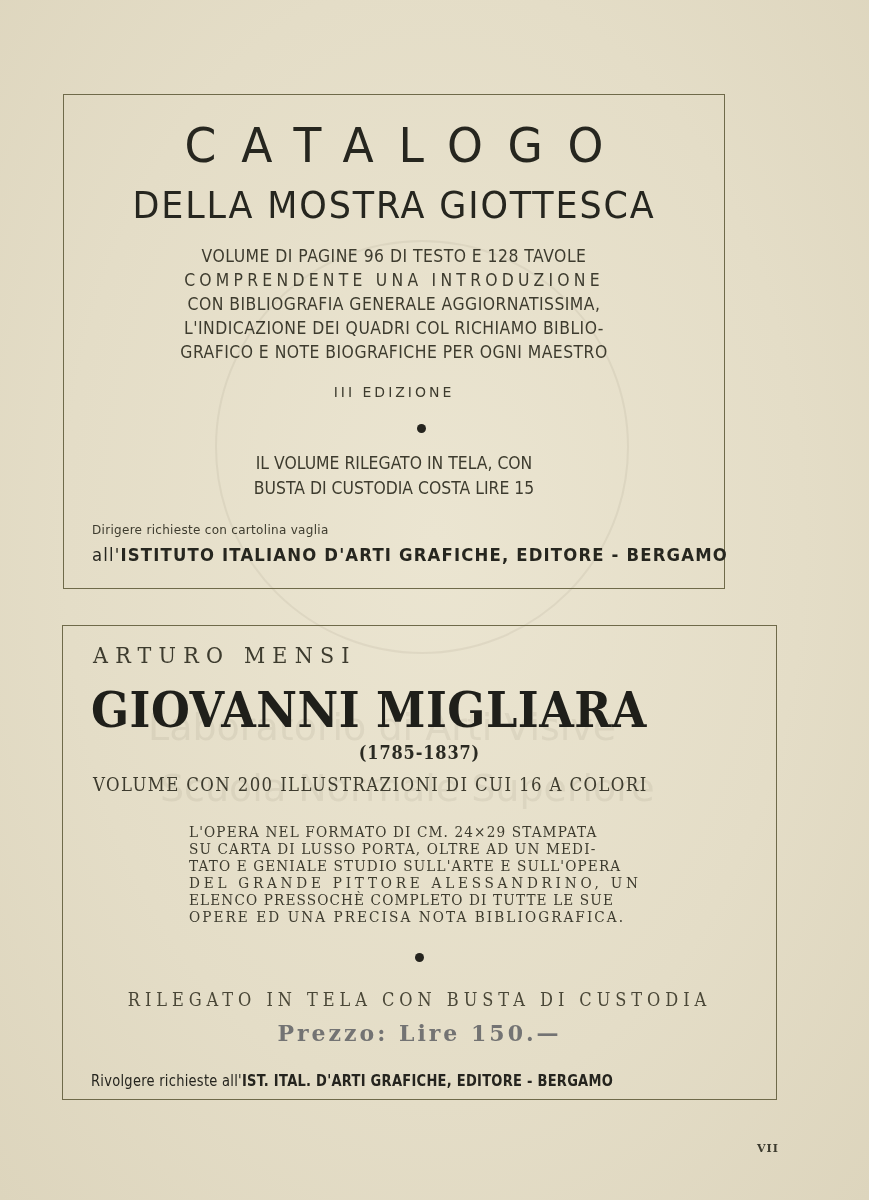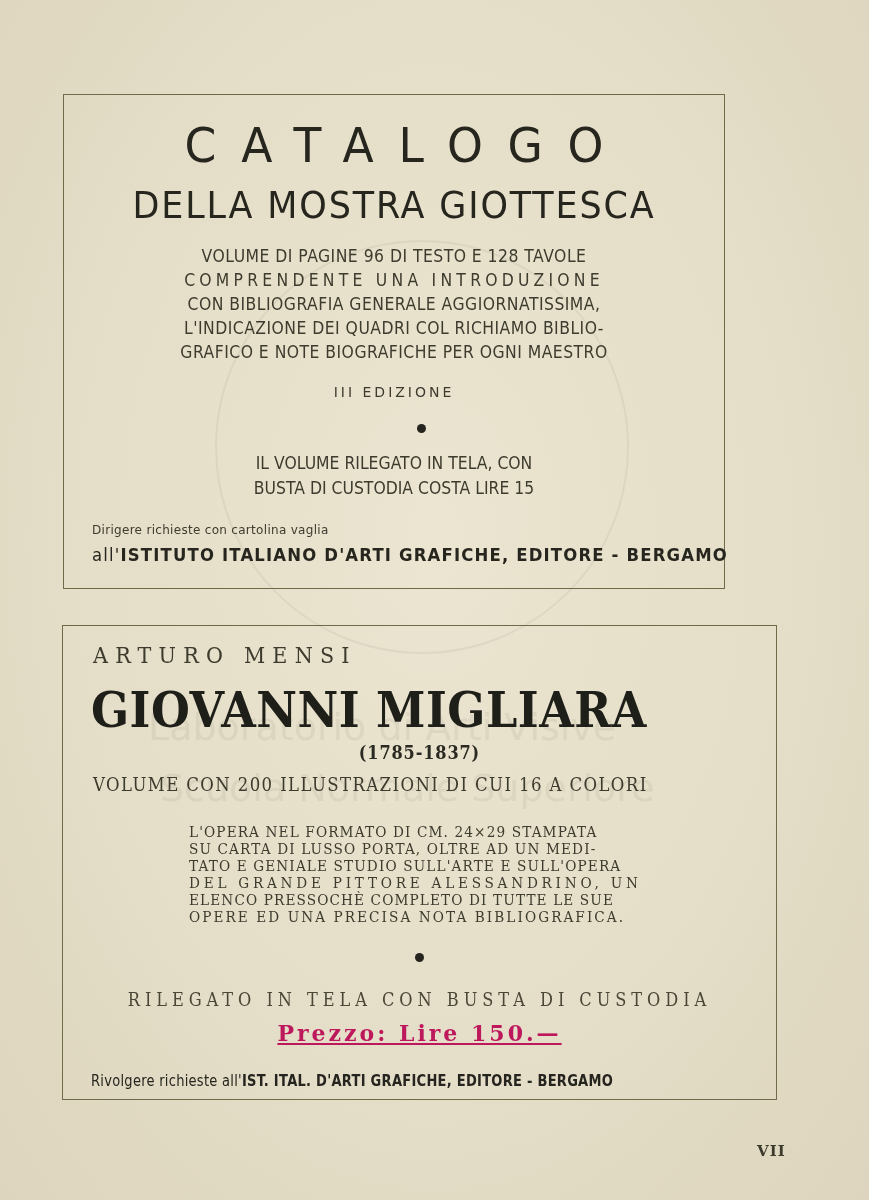--- a/index.html
+++ b/index.html
@@ -31,31 +31,31 @@
   #istituto .pre { font-weight:400; }
   #istituto .main { font-weight:600; }
 
   
   #author { left:30px; top:16px; font-size:23px; letter-spacing:8px; font-family:"DejaVu Serif", serif; font-weight:300; color:#3d3b2e; transform:scaleX(0.9); transform-origin:left;}
   #book-title { left:28px; top:56px; font-size:48px; font-weight:700; font-family:"DejaVu Serif", serif; color:#1f1f1a; letter-spacing:0.5px; transform:scaleX(0.93); transform-origin:left;}
   #dates { top:115px; font-size:19px; font-weight:700; font-family:"DejaVu Serif", serif; letter-spacing:1px; color:#2a2a22; transform:scaleX(0.85);}
   #volume2 { left:30px; top:148px; font-size:18px; font-family:"DejaVu Serif", serif; letter-spacing:1.5px; color:#3d3b2e; transform:scaleX(0.92); transform-origin:left;}
   .desc2 { left:126px; font-size:14.5px; font-family:"DejaVu Serif", serif; letter-spacing:1.2px; color:#3d3b2e; transform:scaleX(0.94); transform-origin:left; line-height:17px;}
   #rilegato2 { top:363px; font-size:18px; letter-spacing:5.5px; font-family:"DejaVu Serif", serif; color:#4a4737; transform:scaleX(0.9);}
-  #prezzo { top:394px; font-size:22px; font-weight:700; letter-spacing:3px; font-family:"DejaVu Serif", serif; color:#be185d;text-decoration:underline;}
+  #prezzo { top:394px; font-size:22px; font-weight:700; letter-spacing:3px; font-family:"DejaVu Serif", serif; color:#737373;}
   #rivolgere { left:28px; top:446px; font-size:15px; font-family:"DejaVu Sans", sans-serif; color:#25241e; transform:scaleX(0.87); transform-origin:left; letter-spacing:0.3px;}
   #rivolgere .b { font-weight:700; }
 
   
   .wm { position:absolute; font-family:"DejaVu Sans", sans-serif; color:rgba(120,110,90,0.10); font-size:38px; white-space:nowrap; }
   #wm-line1 { left:148px; top:705px; }
   #wm-line2 { left:160px; top:766px; }
   #wm-circle { position:absolute; left:215px; top:240px; width:410px; height:410px; border-radius:50%; border:2px solid rgba(130,120,95,0.10); }
 
-  #page-num { position:absolute; left:757px; top:1142px; font-size:15px; letter-spacing:1px; font-family:"DejaVu Serif", serif; color:#3d3b2e; font-weight:700; }
+  #page-num { position:absolute; left:757px; top:1142px; font-size:11px; letter-spacing:1px; font-family:"DejaVu Serif", serif; color:#3d3b2e; font-weight:700; }
 </style>
 </head>
 <body>
 
 <div id="wm-circle"></div>
 <div class="wm" id="wm-line1">Laboratorio di Arti Visive</div>
 <div class="wm" id="wm-line2">Scuola Normale Superiore</div>
 
 <div class="box" id="box1">
   <div class="abs center" id="cat-title">CATALOGO</div>

